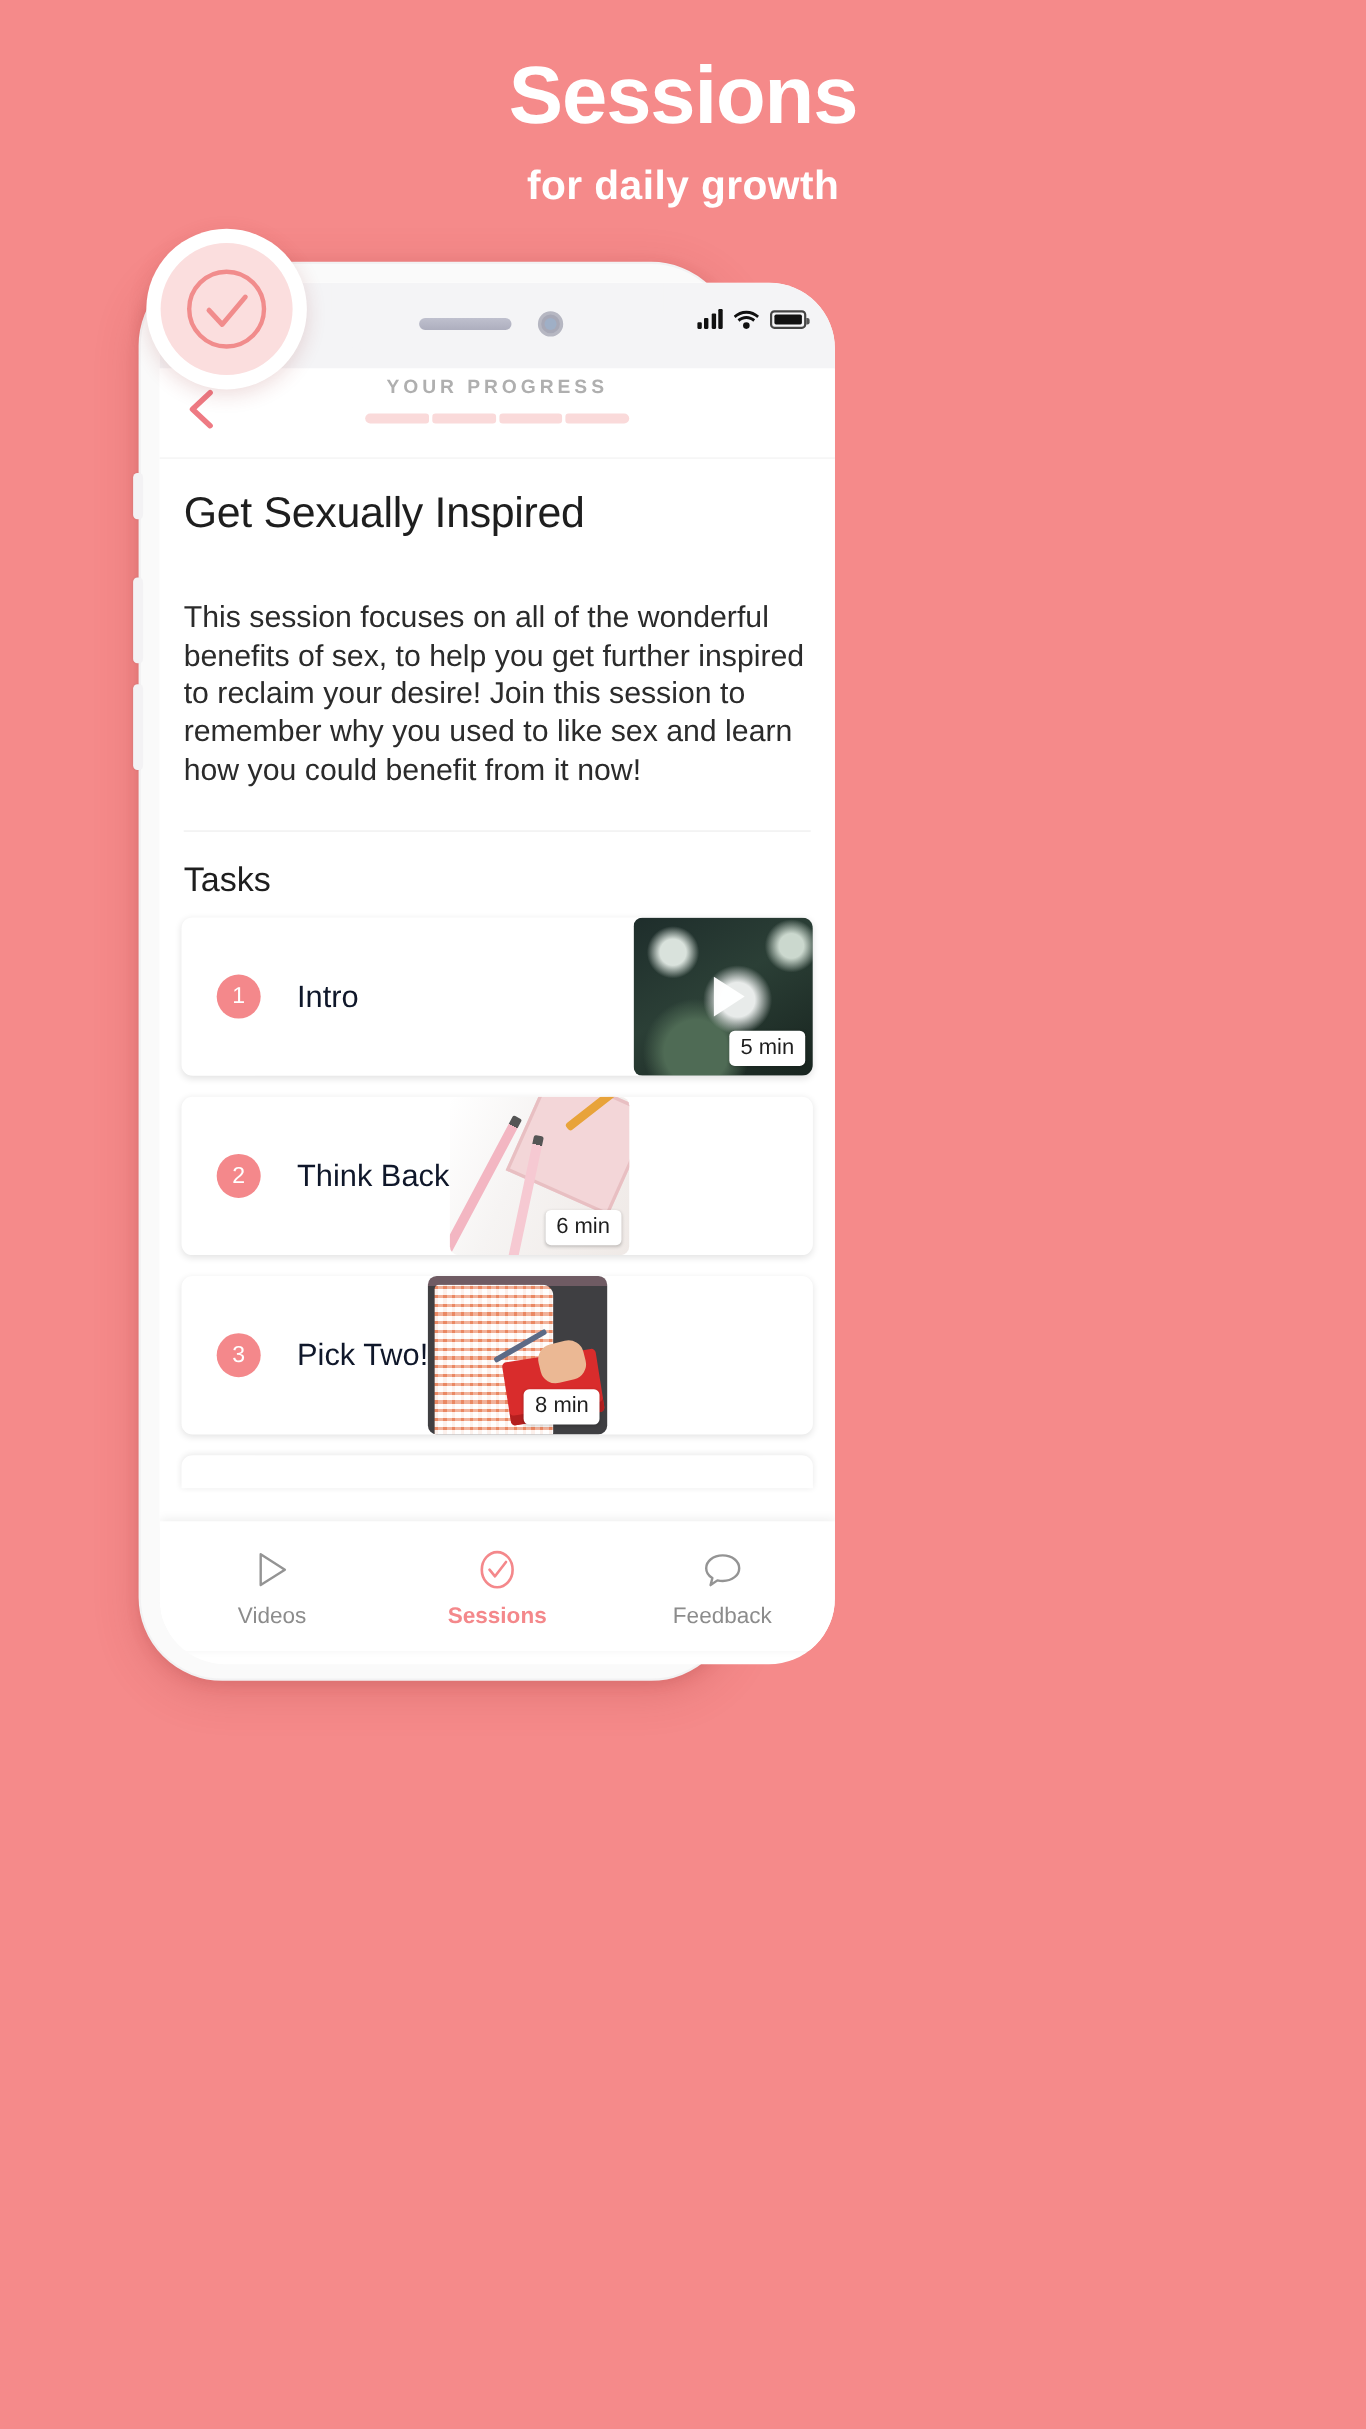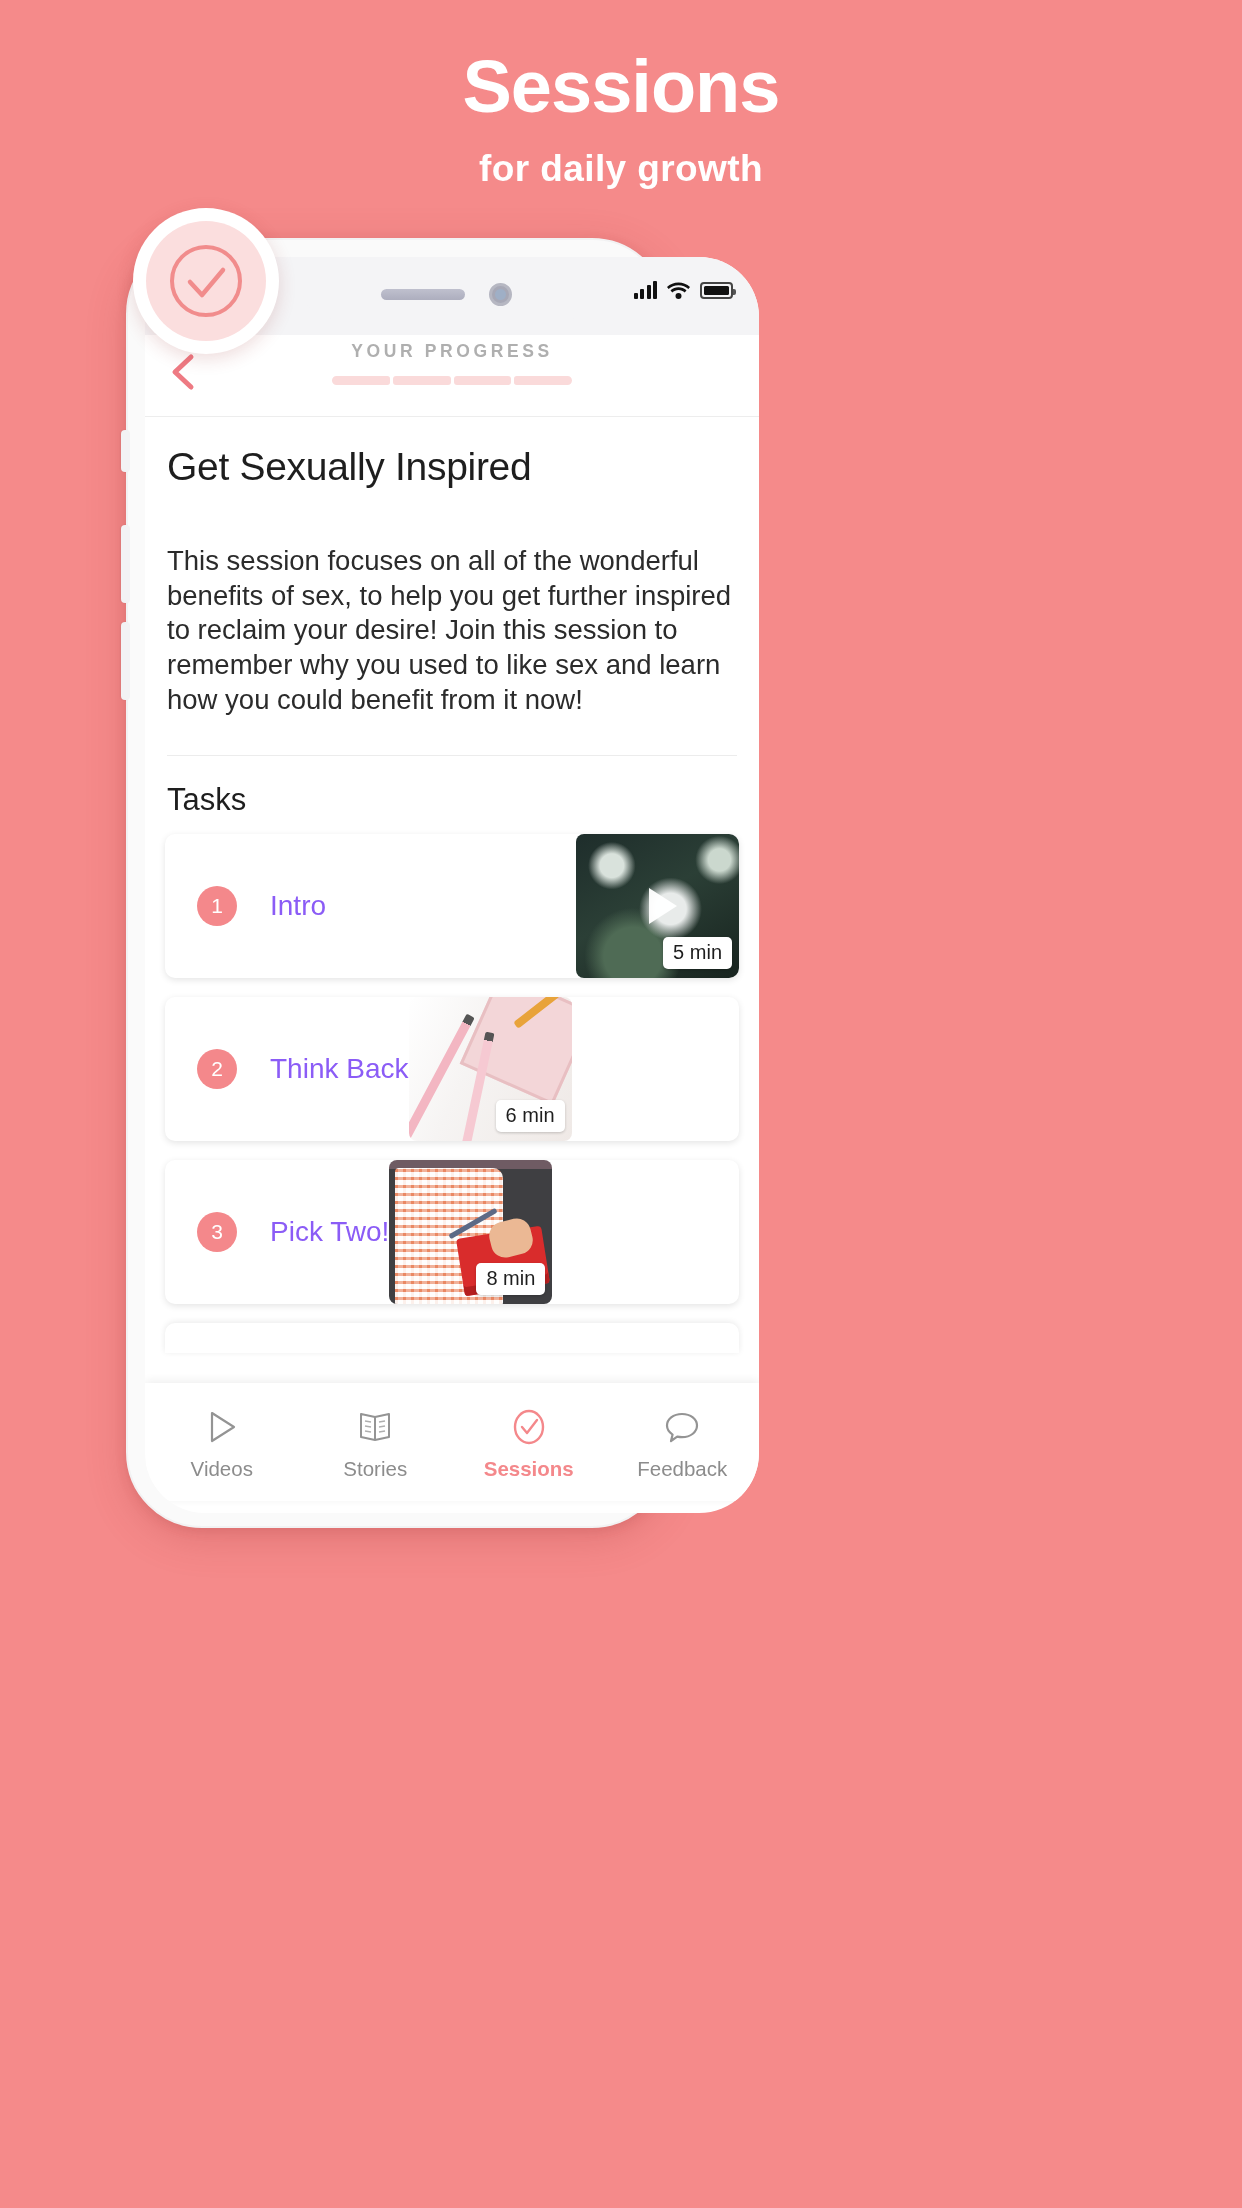--- a/index.html
+++ b/index.html
@@ -169,21 +169,21 @@
   }
   .task-num {
     margin-left:32px;
     width:40px; height:40px; border-radius:50%;
     background:#F4888B;
     color:#FFFFFF; font-size:21px;
     display:flex; align-items:center; justify-content:center;
     flex:0 0 auto;
   }
   .task-label {
-    margin-left:33px; font-size:28px; color:#8b5cf6;
+    margin-left:33px; font-size:28px; color:#0f172a;
   }
   .task-thumb {
     position:absolute; right:0; top:0;
     width:163px; height:144px;
     border-radius:8px;
     overflow:hidden;
   }
   .thumb-1 { background:
       radial-gradient(circle at 58% 52%, #E8EBEA 0 13%, rgba(232,235,234,0) 26%),
       radial-gradient(circle at 22% 22%, #D9E2DC 0 7%, rgba(217,226,220,0) 14%),
@@ -416,35 +416,20 @@
 
         <div class="tab">
           <div class="tab-ico">
             <svg width="34" height="36" viewBox="0 0 34 36">
               <polygon points="7,4 29,18 7,32" fill="none" stroke="#949494" stroke-width="2.2" stroke-linejoin="round"></polygon>
             </svg>
           </div>
           <div class="tab-txt">Videos</div>
         </div>
 
-        <div class="tab">
-          <div class="tab-ico">
-            <svg width="36" height="36" viewBox="0 0 36 36">
-              <path d="M18 8 L4 5 V28 L18 31 L32 28 V5 Z" fill="none" stroke="#949494" stroke-width="2" stroke-linejoin="round"></path>
-              <line x1="18" y1="8" x2="18" y2="31" stroke="#949494" stroke-width="2"></line>
-              <line x1="8" y1="12" x2="14" y2="13" stroke="#AFAFAF" stroke-width="1.6"></line>
-              <line x1="8" y1="17" x2="14" y2="18" stroke="#AFAFAF" stroke-width="1.6"></line>
-              <line x1="8" y1="22" x2="14" y2="23" stroke="#AFAFAF" stroke-width="1.6"></line>
-              <line x1="22" y1="13" x2="28" y2="12" stroke="#AFAFAF" stroke-width="1.6"></line>
-              <line x1="22" y1="18" x2="28" y2="17" stroke="#AFAFAF" stroke-width="1.6"></line>
-              <line x1="22" y1="23" x2="28" y2="22" stroke="#AFAFAF" stroke-width="1.6"></line>
-            </svg>
-          </div>
-          <div class="tab-txt">Stories</div>
-        </div>
 
         <div class="tab active">
           <div class="tab-ico">
             <svg width="36" height="40" viewBox="0 0 36 40">
               <ellipse cx="18" cy="20" rx="14" ry="16" fill="none" stroke="#F4888B" stroke-width="2.4"></ellipse>
               <polyline points="11,20 16,26 26,13" fill="none" stroke="#F4888B" stroke-width="2.4" stroke-linecap="round" stroke-linejoin="round"></polyline>
             </svg>
           </div>
           <div class="tab-txt">Sessions</div>
         </div>

